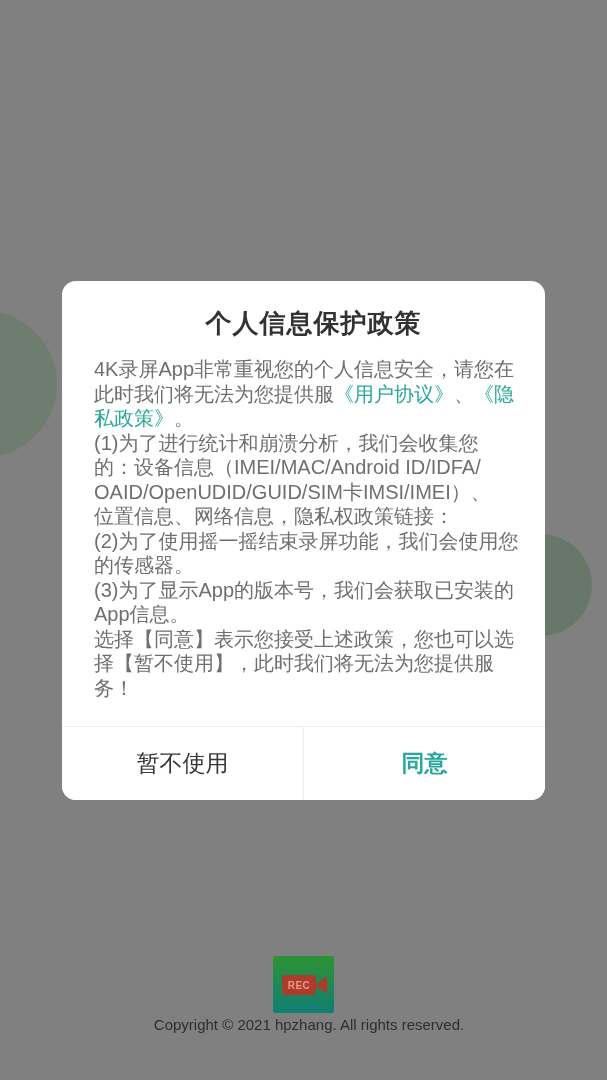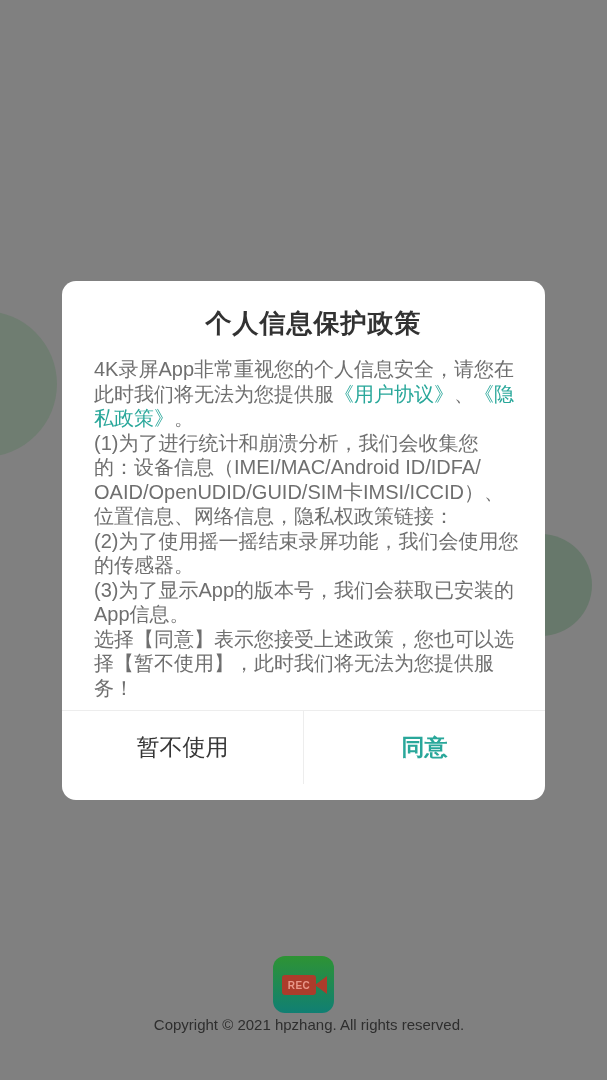--- a/index.html
+++ b/index.html
@@ -12,21 +12,21 @@
   }
 
   
   .circle { position:absolute; border-radius:50%; z-index:1; }
   .circle-left  { left:-89px; top:311px; width:146px; height:146px; background:#6f7d71; }
   .circle-right { left:490px; top:534px; width:102px; height:102px; background:#67786b; }
 
   
   .app-icon {
     position:absolute; left:273px; top:956px; width:61px; height:57px;
-    border-radius:12px; background:linear-gradient(180deg,#2e9334 0%,#107f73 100%);
+    border-radius:2px; background:linear-gradient(180deg,#2e9334 0%,#107f73 100%);
     z-index:1;
   }
   .cam-body {
     position:absolute; left:9px; top:19px; width:34px; height:20px;
     background:#ac3c2b; border-radius:3px;
     display:flex; align-items:center; justify-content:center;
     font-size:10px; font-weight:bold; color:#e9988a; letter-spacing:0.5px;
   }
   .cam-lens {
     position:absolute; left:42px; top:20px; width:12px; height:18px;
@@ -51,21 +51,21 @@
     padding-left:20px;
   }
   .dialog-body {
     position:absolute; left:32px; top:76px; width:445px;
     font-size:20px; line-height:24.5px; color:#6f6f6f;
   }
   .body-line { }
   .link { color:#29a79a; text-underline-offset:3px; cursor:pointer; }
 
   .btn-row {
-    position:absolute; left:0; right:0; bottom:16px; height:74px;
+    position:absolute; left:0; right:0; bottom:0; height:74px;
     border-top:1px solid #ededed; display:flex;
   }
   .btn {
     flex:1; display:flex; align-items:center; justify-content:center;
     font-size:23px; cursor:pointer; background:#fff;
   }
   .btn-decline { color:#363636; border-right:1px solid #ededed; }
   .btn-agree   { color:#29a79a;font-weight:bold; }
 </style>
 </head>
@@ -85,21 +85,21 @@
 
 <div class="dialog">
   <div class="dialog-title">个人信息保护政策</div>
 
   <div class="dialog-body">
       <div class="body-line"><span>4K录屏App非常重视您的个人信息安全，请您在</span></div>
       <div class="body-line"><span>此时我们将无法为您提供服</span><span class="link">《用户协议》</span><span>、</span><span class="link">《隐</span></div>
       <div class="body-line"><span class="link">私政策》</span><span>。</span></div>
       <div class="body-line"><span>(1)为了进行统计和崩溃分析，我们会收集您</span></div>
       <div class="body-line"><span>的：设备信息（IMEI/MAC/Android ID/IDFA/</span></div>
-      <div class="body-line"><span>OAID/OpenUDID/GUID/SIM卡IMSI/ICCID）、</span></div>
+      <div class="body-line"><span>OAID/OpenUDID/GUID/SIM卡IMSI/IMEI）、</span></div>
       <div class="body-line"><span>位置信息、网络信息，隐私权政策链接：</span></div>
       <div class="body-line"><span>(2)为了使用摇一摇结束录屏功能，我们会使用您</span></div>
       <div class="body-line"><span>的传感器。</span></div>
       <div class="body-line"><span>(3)为了显示App的版本号，我们会获取已安装的</span></div>
       <div class="body-line"><span>App信息。</span></div>
       <div class="body-line"><span>选择【同意】表示您接受上述政策，您也可以选</span></div>
       <div class="body-line"><span>择【暂不使用】，此时我们将无法为您提供服</span></div>
       <div class="body-line"><span>务！</span></div>
     </div>
 

